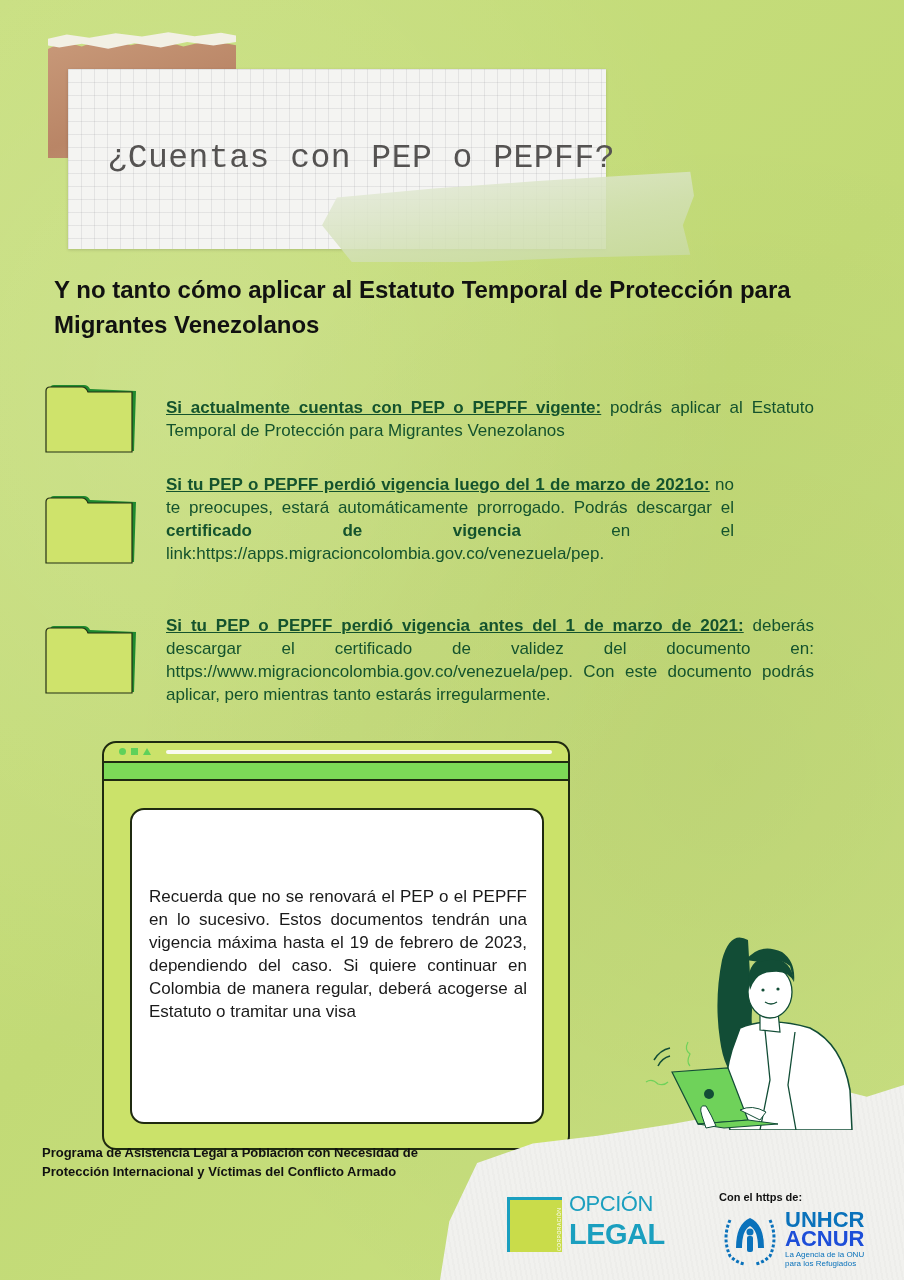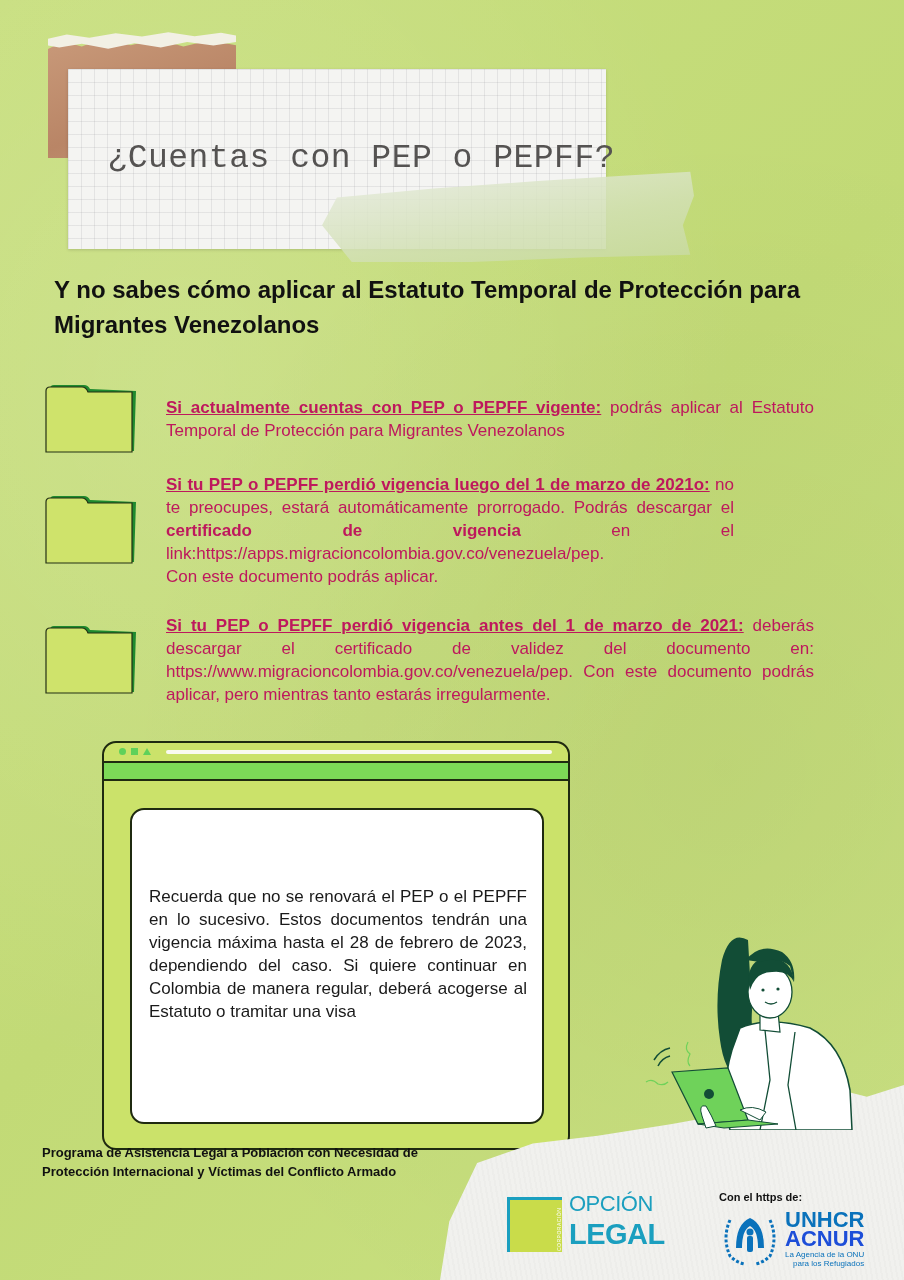--- a/index.html
+++ b/index.html
@@ -52,21 +52,21 @@
       left: 54px; top: 272px; width: 800px;
       font-size: 24px; font-weight: bold; line-height: 35px; color: #111;
     }
 
     
     .folder { width: 94px; height: 70px; }
     .folder svg { width: 100%; height: 100%; display: block; }
 
     
     .block {
-      font-size: 17px; line-height: 23px; color: #be185d; text-align: justify;
+      font-size: 17px; line-height: 23px; color: #14532d; text-align: justify;
     }
     .block .lead { font-weight: bold; text-decoration: underline; }
     .block .strong { font-weight: bold; }
 
     
     .browser {
       left: 102px; top: 741px; width: 468px; height: 409px;
       background: #cbe26a; border: 2px solid #1f2a10; border-radius: 14px;
     }
     .browser-top {
@@ -105,56 +105,55 @@
     .footer-text {
       left: 42px; top: 1143px; width: 380px;
       font-size: 13px; font-weight: bold; line-height: 19px; color: #111;
     }
     .opcion-logo { left: 507px; top: 1193px; width: 190px; height: 60px; }
     .ol-square { position: absolute; left: 0; top: 4px; width: 55px; height: 55px; background: #c9dc4a; border-left: 3px solid #1b9fbf; border-top: 3px solid #1b9fbf; }
     .ol-corp { position: absolute; left: 49px; top: 8px; height: 50px; width: 8px; font-size: 5px; color: #fff; writing-mode: vertical-rl; transform: rotate(180deg); letter-spacing: 0.5px; }
     .ol-top { position: absolute; left: 62px; top: -2px; font-size: 22px; color: #1b9fbf; letter-spacing: -0.5px; }
     .ol-bottom { position: absolute; left: 62px; top: 25px; font-size: 29px; font-weight: bold; color: #1b9fbf; letter-spacing: -0.5px; }
     .support-label { left: 719px; top: 1191px; font-size: 11px; font-weight: bold; color: #111; }
-    .unhcr { left: 720px; top: 1208px; width: 170px; height: 62px; text-align: right; }
+    .unhcr { left: 720px; top: 1208px; width: 170px; height: 62px; }
     .un-emblem { position: absolute; left: 0; top: 2px; width: 60px; height: 56px; }
     .un-1 { position: absolute; left: 65px; top: 2px; font-size: 22px; font-weight: bold; color: #0a72bb; line-height: 20px; }
     .un-2 { position: absolute; left: 65px; top: 21px; font-size: 22px; font-weight: bold; color: #1d4ed8; line-height: 20px; }
     .un-3 { position: absolute; left: 65px; top: 42px; font-size: 8px; font-weight: normal; color: #0a72bb; line-height: 9px; }
   </style>
 </head>
 <body>
 
 <div class="abs kraft"></div>
 <div class="abs kraft-edge"></div>
 <div class="abs grid-paper"></div>
 <div class="abs title">¿Cuentas con PEP o PEPFF?</div>
 <div class="abs tape"></div>
 
-<div class="abs subtitle">Y no sabes cómo aplicar al Estatuto Temporal de Protección para Migrantes Venezolanos</div>
+<div class="abs subtitle">Y no tanto cómo aplicar al Estatuto Temporal de Protección para Migrantes Venezolanos</div>
 
 <div class="abs folder" style="left:44px; top:383px;">
   <svg viewBox="0 0 94 70">
     <path d="M6 6 Q6 2 10 2 L40 2 Q44 2 46 6 L92 8 L90 68 L6 68 Z" fill="#1f8a2e"></path>
     <path d="M2 8 Q2 4 6 4 L38 4 Q42 4 44 9 L88 9 L88 69 L2 69 Z" fill="#cfe36b" stroke="#233015" stroke-width="1.2"></path>
   </svg>
 </div>
 <div class="abs block" style="left:166px; top:396px; width:648px;">
   <span class="lead">Si actualmente cuentas con PEP o PEPFF vigente:</span><span> podrás aplicar al Estatuto Temporal de Protección para Migrantes Venezolanos</span>
 </div>
 
 <div class="abs folder" style="left:44px; top:494px;">
   <svg viewBox="0 0 94 70">
     <path d="M6 6 Q6 2 10 2 L40 2 Q44 2 46 6 L92 8 L90 68 L6 68 Z" fill="#1f8a2e"></path>
     <path d="M2 8 Q2 4 6 4 L38 4 Q42 4 44 9 L88 9 L88 69 L2 69 Z" fill="#cfe36b" stroke="#233015" stroke-width="1.2"></path>
   </svg>
 </div>
 <div class="abs block" style="left:166px; top:473px; width:568px;">
   <span class="lead">Si tu PEP o  PEPFF perdió vigencia luego del 1 de marzo de 2021o:</span><span> no te preocupes, estará automáticamente prorrogado. Podrás descargar el </span><span class="strong">certificado de vigencia</span><span> en el link:https://apps.migracioncolombia.gov.co/venezuela/pep.</span>
-  <div style="text-align:left;">Con este documento podrás aplicar.</div>
 </div>
 
 <div class="abs folder" style="left:44px; top:624px;">
   <svg viewBox="0 0 94 70">
     <path d="M6 6 Q6 2 10 2 L40 2 Q44 2 46 6 L92 8 L90 68 L6 68 Z" fill="#1f8a2e"></path>
     <path d="M2 8 Q2 4 6 4 L38 4 Q42 4 44 9 L88 9 L88 69 L2 69 Z" fill="#cfe36b" stroke="#233015" stroke-width="1.2"></path>
   </svg>
 </div>
 <div class="abs block" style="left:166px; top:614px; width:648px;">
   <span class="lead">Si tu PEP o PEPFF perdió vigencia antes del 1 de marzo de 2021:</span><span> deberás descargar el certificado de validez del documento en: https://www.migracioncolombia.gov.co/venezuela/pep. Con este documento podrás aplicar, pero mientras tanto estarás irregularmente.</span>
@@ -164,21 +163,21 @@
   <div class="browser-top">
     <div class="dots">
       <span class="dot-c"></span>
       <span class="dot-s"></span>
       <span class="dot-t"></span>
     </div>
     <div class="urlbar"></div>
   </div>
   <div class="browser-tab"></div>
   <div class="browser-content">
-    <div class="note">Recuerda que no se renovará el PEP o el PEPFF en lo sucesivo. Estos documentos tendrán una vigencia máxima hasta el 28 de febrero de 2023, dependiendo del caso. Si quiere continuar en Colombia de manera regular, deberá acogerse al Estatuto o tramitar una visa</div>
+    <div class="note">Recuerda que no se renovará el PEP o el PEPFF en lo sucesivo. Estos documentos tendrán una vigencia máxima hasta el 19 de febrero de 2023, dependiendo del caso. Si quiere continuar en Colombia de manera regular, deberá acogerse al Estatuto o tramitar una visa</div>
   </div>
 </div>
 
 <div class="abs white-paper"></div>
 
 <div class="abs character">
   <svg viewBox="0 0 250 210" width="250" height="210">
 
     <path d="M128 20 Q110 10 102 40 Q94 80 100 120 Q104 150 118 160 L140 150 Q130 120 132 90 Z" fill="#124d36"></path>
 

